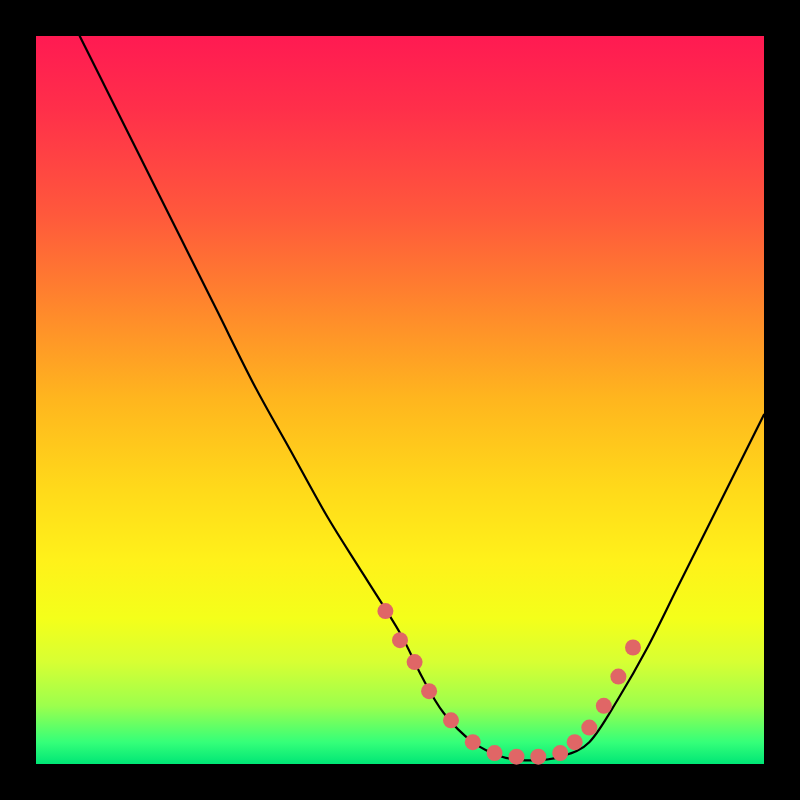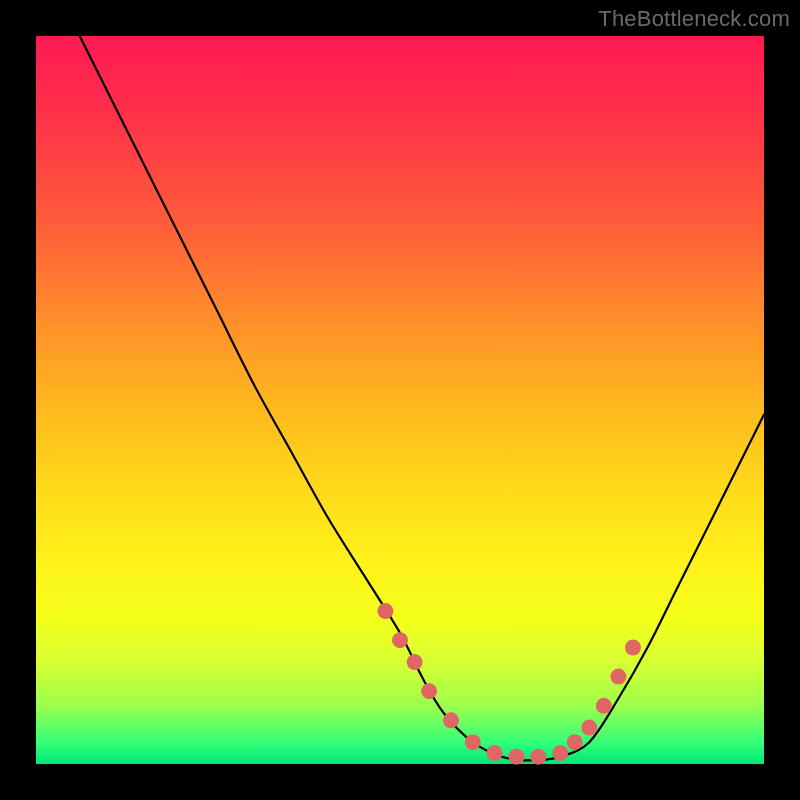--- a/index.html
+++ b/index.html
@@ -68,21 +68,20 @@
   }
   .dot {
     fill: #e06666; 
   }
 </style>
 </head>
 <body>
 
 <div class="frame">
 
-  <div class="watermark">TheBottleneck.com</div>
 
   <div class="plot">
     <svg class="curve" viewBox="0 0 728 728">
       <path id="curve-path" class="curve-path" d="M 43.7 0.0 C 48.5 9.7, 61.9 36.4, 72.8 58.2 C 83.7 80.1, 97.1 106.8, 109.2 131.0 C 121.3 155.3, 133.5 179.6, 145.6 203.8 C 157.7 228.1, 169.9 252.4, 182.0 276.6 C 194.1 300.9, 206.3 326.4, 218.4 349.4 C 230.5 372.5, 242.7 393.1, 254.8 415.0 C 266.9 436.8, 279.1 459.9, 291.2 480.5 C 303.3 501.1, 315.5 519.3, 327.6 538.7 C 339.7 558.1, 354.3 580.0, 364.0 597.0 C 373.7 613.9, 378.6 627.3, 385.8 640.6 C 393.1 654.0, 399.2 666.1, 407.7 677.0 C 416.2 688.0, 427.1 698.9, 436.8 706.2 C 446.5 713.4, 456.2 717.7, 465.9 720.7 C 475.6 723.8, 485.3 724.4, 495.0 724.4 C 504.7 724.4, 514.5 723.8, 524.2 720.7 C 533.9 717.7, 543.6 715.9, 553.3 706.2 C 563.0 696.5, 572.7 678.3, 582.4 662.5 C 592.1 646.7, 601.8 629.7, 611.5 611.5 C 621.2 593.3, 630.9 572.7, 640.6 553.3 C 650.3 533.9, 660.1 514.5, 669.8 495.0 C 679.5 475.6, 689.2 456.2, 698.9 436.8 C 708.6 417.4, 723.1 388.3, 728.0 378.6"></path>
       <g id="dots">
           <circle cx="349.4" cy="575.1" r="8" class="dot"></circle>
           <circle cx="364.0" cy="604.2" r="8" class="dot"></circle>
           <circle cx="378.6" cy="626.1" r="8" class="dot"></circle>
           <circle cx="393.1" cy="655.2" r="8" class="dot"></circle>
           <circle cx="415.0" cy="684.3" r="8" class="dot"></circle>

